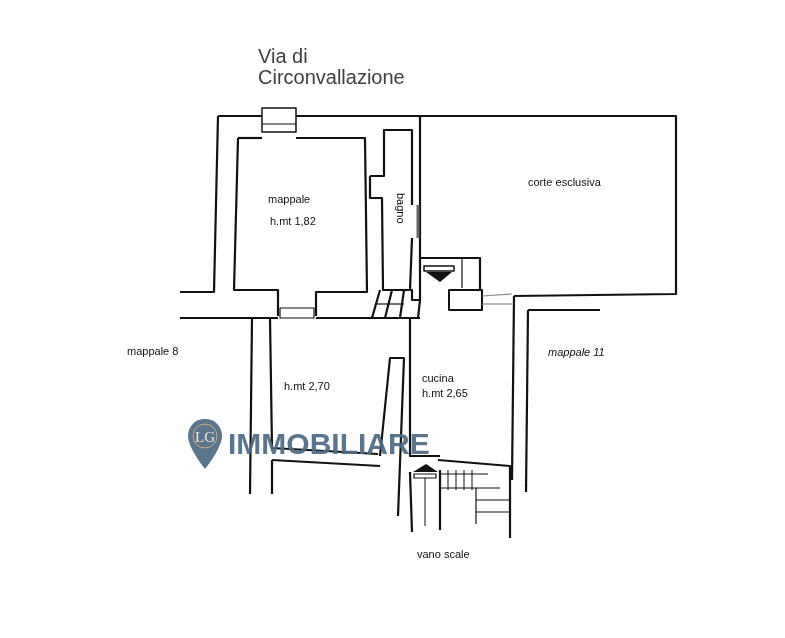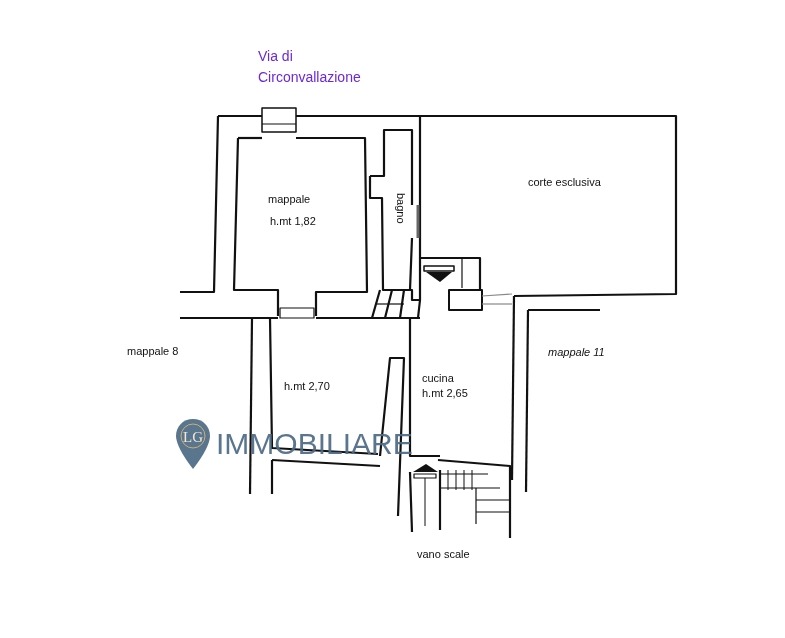--- a/index.html
+++ b/index.html
@@ -1,24 +1,24 @@
 <!DOCTYPE html>
 <html><head>
   <meta charset="utf-8">
   <style>
     html, body { margin:0; padding:0; background:#ffffff; }
     body { width:785px; height:638px; position:relative; overflow:hidden;
            font-family:"Liberation Sans", sans-serif; color:#111; }
     #plan { position:absolute; left:0; top:0; }
     .lbl { position:absolute; font-family:"Liberation Sans", sans-serif; color:#111; white-space:nowrap; }
-    .street { font-size:14px; line-height:21px; left:258px; top:46px; color:#6d28d9; }
+    .street { font-size:20px; line-height:21px; left:258px; top:46px; color:#404040; }
     .small { font-size:11px; }
     .bagno { transform:rotate(90deg); transform-origin:left top; }
-    .wm { position:absolute; left:174px; top:417px; display:flex; align-items:center; opacity:0.92; }
-    .wm-text { font-size:30px; letter-spacing:0px; color:#4d6a85; margin-left:4px; line-height:40px; font-weight:normal; }
+    .wm { position:absolute; left:186px; top:417px; display:flex; align-items:center; opacity:0.92; }
+    .wm-text { font-size:30px; letter-spacing:0px; color:#4d6a85; margin-left:4px; line-height:40px; font-weight:bold; }
   </style>
 </head>
 <body>
 
 <svg id="plan" width="785" height="638" viewBox="0 0 785 638">
   <g fill="none" stroke="#111" stroke-width="2.2" stroke-linejoin="round">
 
     <polyline points="218,116 262,116"></polyline>
     <polyline points="296,116 420,116 420,300"></polyline>
 

